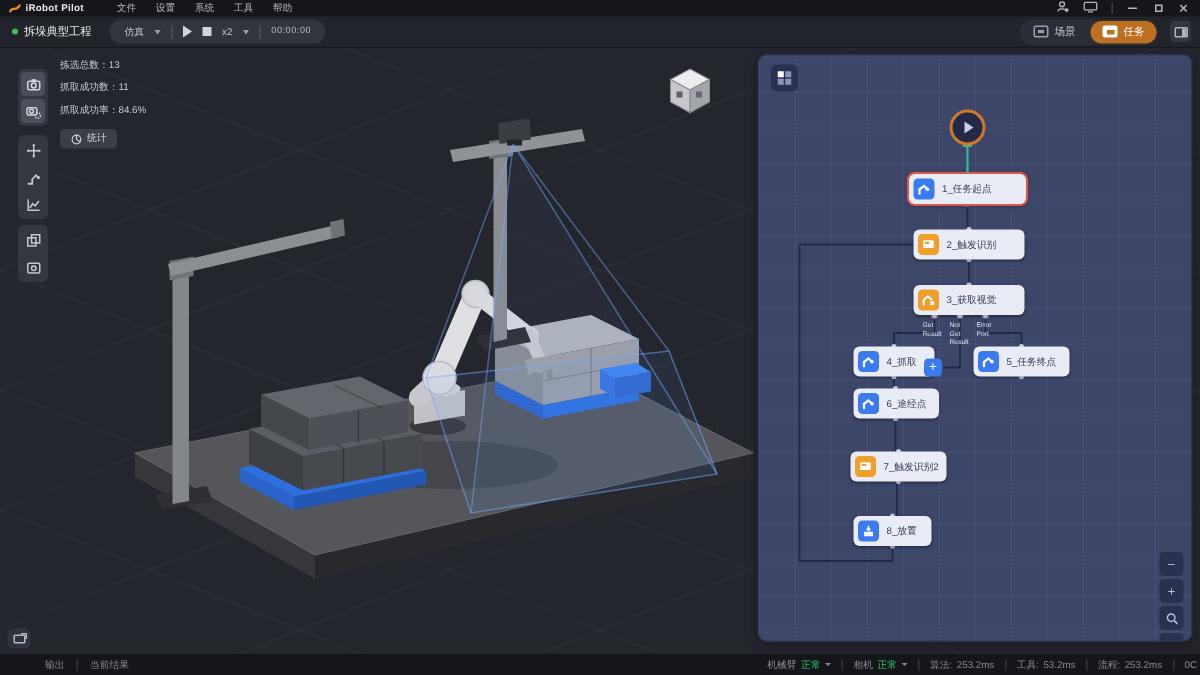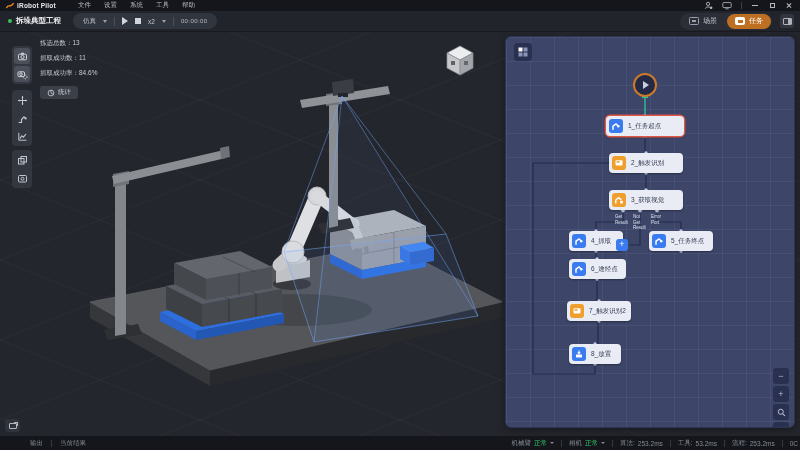--- a/index.html
+++ b/index.html
@@ -19,21 +19,21 @@
   .ic-min { width:6px; height:1px; background:#b4b8c0; }
   .ic-max { width:5px; height:5px; border:1px solid #b4b8c0; }
   .ic-close { position:relative; width:6px; height:6px; }
   .ic-close::before,.ic-close::after { content:""; position:absolute; left:0; top:2.5px; width:6px; height:1px; background:#b4b8c0; }
   .ic-close::before { transform:rotate(45deg);} .ic-close::after { transform:rotate(-45deg);}
 
   
   .toolbar { position:absolute; left:0; top:11px; width:800px; height:21px; background:#21242b; display:flex; align-items:center; z-index:40; border-bottom:1px solid #181a20; }
   .proj { display:flex; align-items:center; gap:4px; margin-left:8px; }
   .proj-dot { width:4px; height:4px; border-radius:50%; background:#3ac157; }
-  .proj-name { font-size:7.5px; font-weight:bold; color:#ecedf1; }
+  .proj-name { font-size:7.5px; font-weight:normal; color:#ecedf1; }
   .sim-pill { display:flex; align-items:center; gap:7px; background:#31353e; border-radius:10px; height:16px; padding:0 10px; margin-left:12px; }
   .sim-pill .lbl { font-size:6.5px; color:#c3c7cd; }
   .caret { width:0; height:0; border-left:2.5px solid transparent; border-right:2.5px solid transparent; border-top:3px solid #9aa0ab; }
   .pill-sep { width:1px; height:9px; background:#4a4f59; }
   .play-tri { width:0; height:0; border-top:4px solid transparent; border-bottom:4px solid transparent; border-left:6px solid #d2d6dc; }
   .stop-sq { width:6px; height:6px; background:#d2d6dc; }
   .timer { font-size:6px; color:#b9bdc5; letter-spacing:.4px; }
   .toolbar-right { margin-left:auto; display:flex; align-items:center; gap:8px; margin-right:6px; }
   .seg { display:flex; align-items:center; background:#2b2e36; border-radius:10px; height:17px; padding:1px; gap:2px; }
   .seg-item { display:flex; align-items:center; gap:4px; padding:0 8px; height:15px; border-radius:9px; font-size:7px; color:#c7cad1; }

